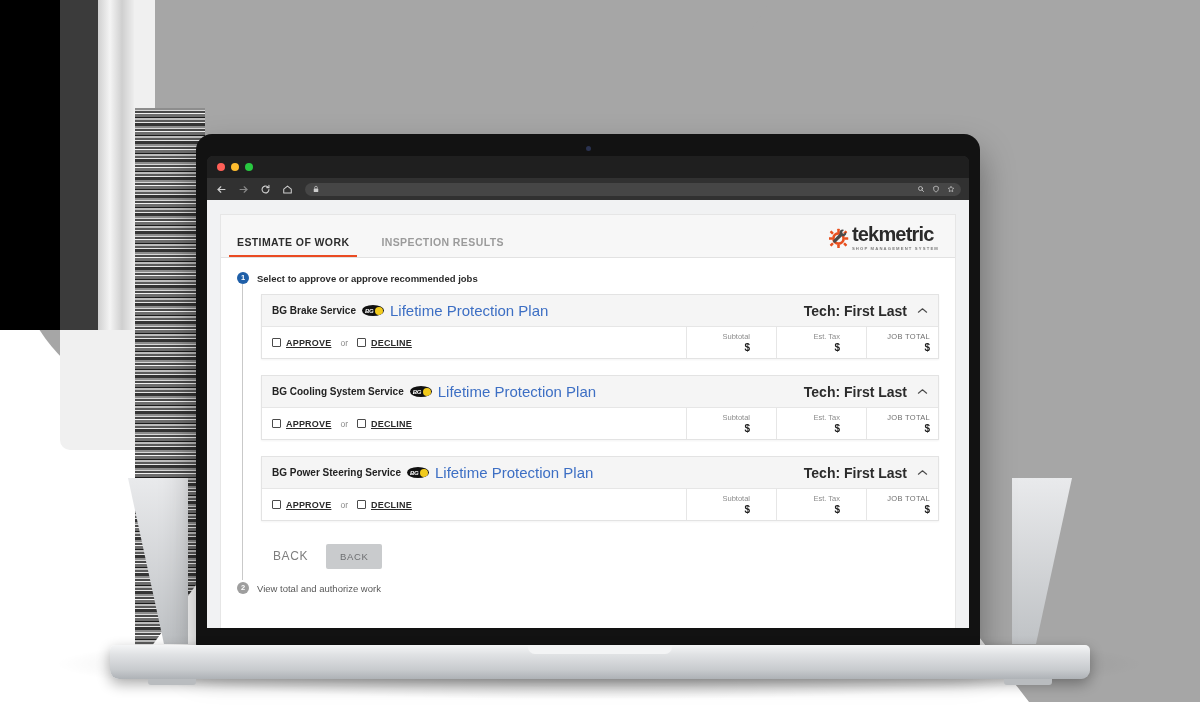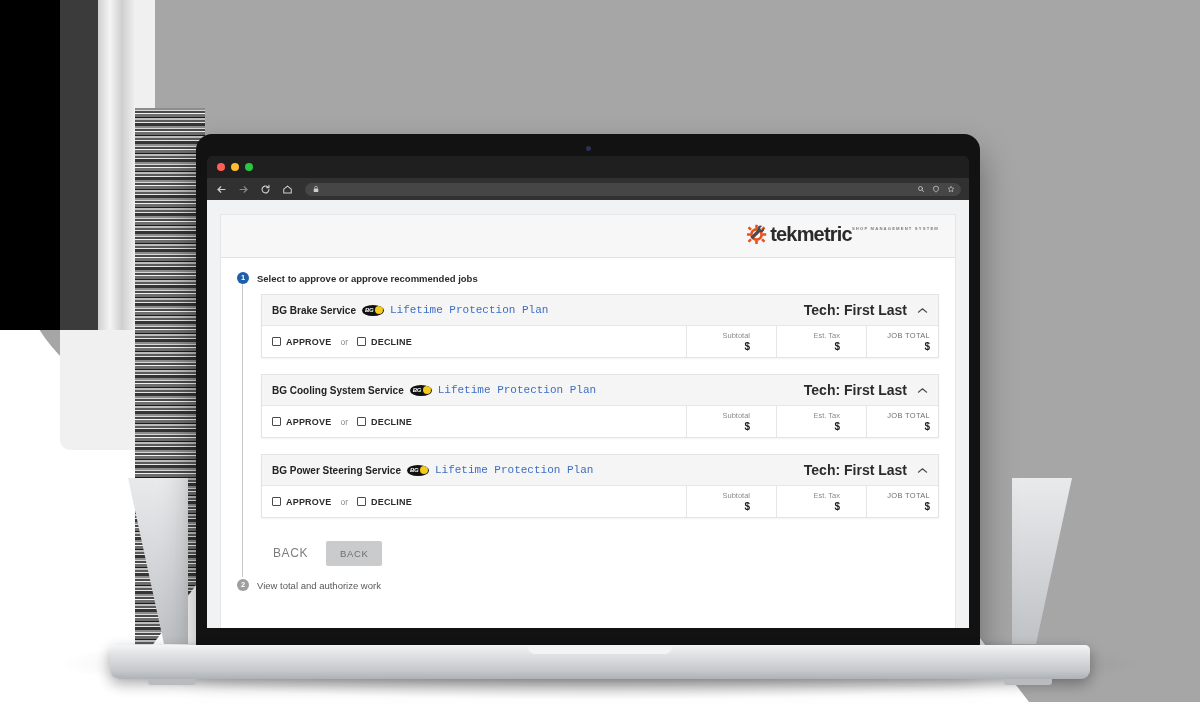--- a/index.html
+++ b/index.html
@@ -273,21 +273,21 @@
 
   #brand {
     position: absolute;
     right: 16px;
     top: 9px;
     display: flex;
     align-items: center;
     gap: 3px;
   }
   #brand-gear { width: 20px; height: 20px; display: block; }
-  #brand-text { display: flex; flex-direction: row; }
+  #brand-text { display: flex; flex-direction: column; }
   #brand-word {
     font-size: 20px;
     font-weight: bold;
     letter-spacing: -0.8px;
     line-height: 1;
     color: #2b2b2b;
   }
   #brand-tag {
     font-size: 4.2px;
     letter-spacing: 1.15px;
@@ -392,24 +392,23 @@
     line-height: 1;
   }
   .bg-badge-dot {
     position: absolute;
     right: 1px; top: 1.5px;
     width: 8px; height: 8px;
     border-radius: 50%;
     background: #f2cb1d;
   }
   .job-plan {
-    font-size: 11px;
+    font-size: 15px;
     color: #3d6fc4;
     cursor: pointer;
-    font-family: Liberation Mono, monospace;
   }
   .job-head-right {
     display: flex;
     align-items: center;
     gap: 10px;
   }
   .job-tech {
     font-size: 14px;
     font-weight: bold;
     color: #2b2b2b;
@@ -438,20 +437,21 @@
     width: 9px; height: 9px;
     border: 1.4px solid #4b4b4b;
     background: #ffffff;
     border-radius: 1px;
   }
   .cb-label {
     font-size: 9px;
     font-weight: bold;
     color: #2b2b2b;
     letter-spacing: 0.2px;
+    text-decoration: underline;
   }
   .or-text {
     font-size: 8.5px;
     color: #8b8b8b;
   }
 
   .totals { display: flex; gap: 18px; }
   .total-cell {
     width: 72px;
     border-left: 1px solid #e6e6e6;
@@ -647,20 +647,24 @@
                 <path d="M8 2.4l1.75 3.6 3.95.55-2.85 2.8.67 3.95L8 11.45 4.48 13.3l.67-3.95L2.3 6.55l3.95-.55z"></path>
               </svg>
             </span>
           </div>
         </div>
 
         <div id="viewport">
           <div id="page">
 
             <div id="page-header">
+              <div id="tabs">
+                <div class="page-tab active">ESTIMATE OF WORK</div>
+                <div class="page-tab">INSPECTION RESULTS</div>
+              </div>
 
               <div id="brand">
                 <svg id="brand-gear" viewBox="0 0 40 40">
                   <g fill="#e8501f">
                     <circle cx="19" cy="21" r="13"></circle>
                     <rect x="16.5" y="1.5" width="5" height="7" rx="1"></rect>
                     <rect x="16.5" y="33.5" width="5" height="7" rx="1"></rect>
                     <rect x="-0.5" y="18.5" width="7" height="5" rx="1"></rect>
                     <rect x="31.5" y="18.5" width="7" height="5" rx="1"></rect>
                     <rect x="3" y="5.5" width="5" height="7" rx="1" transform="rotate(-45 5.5 9)"></rect>

